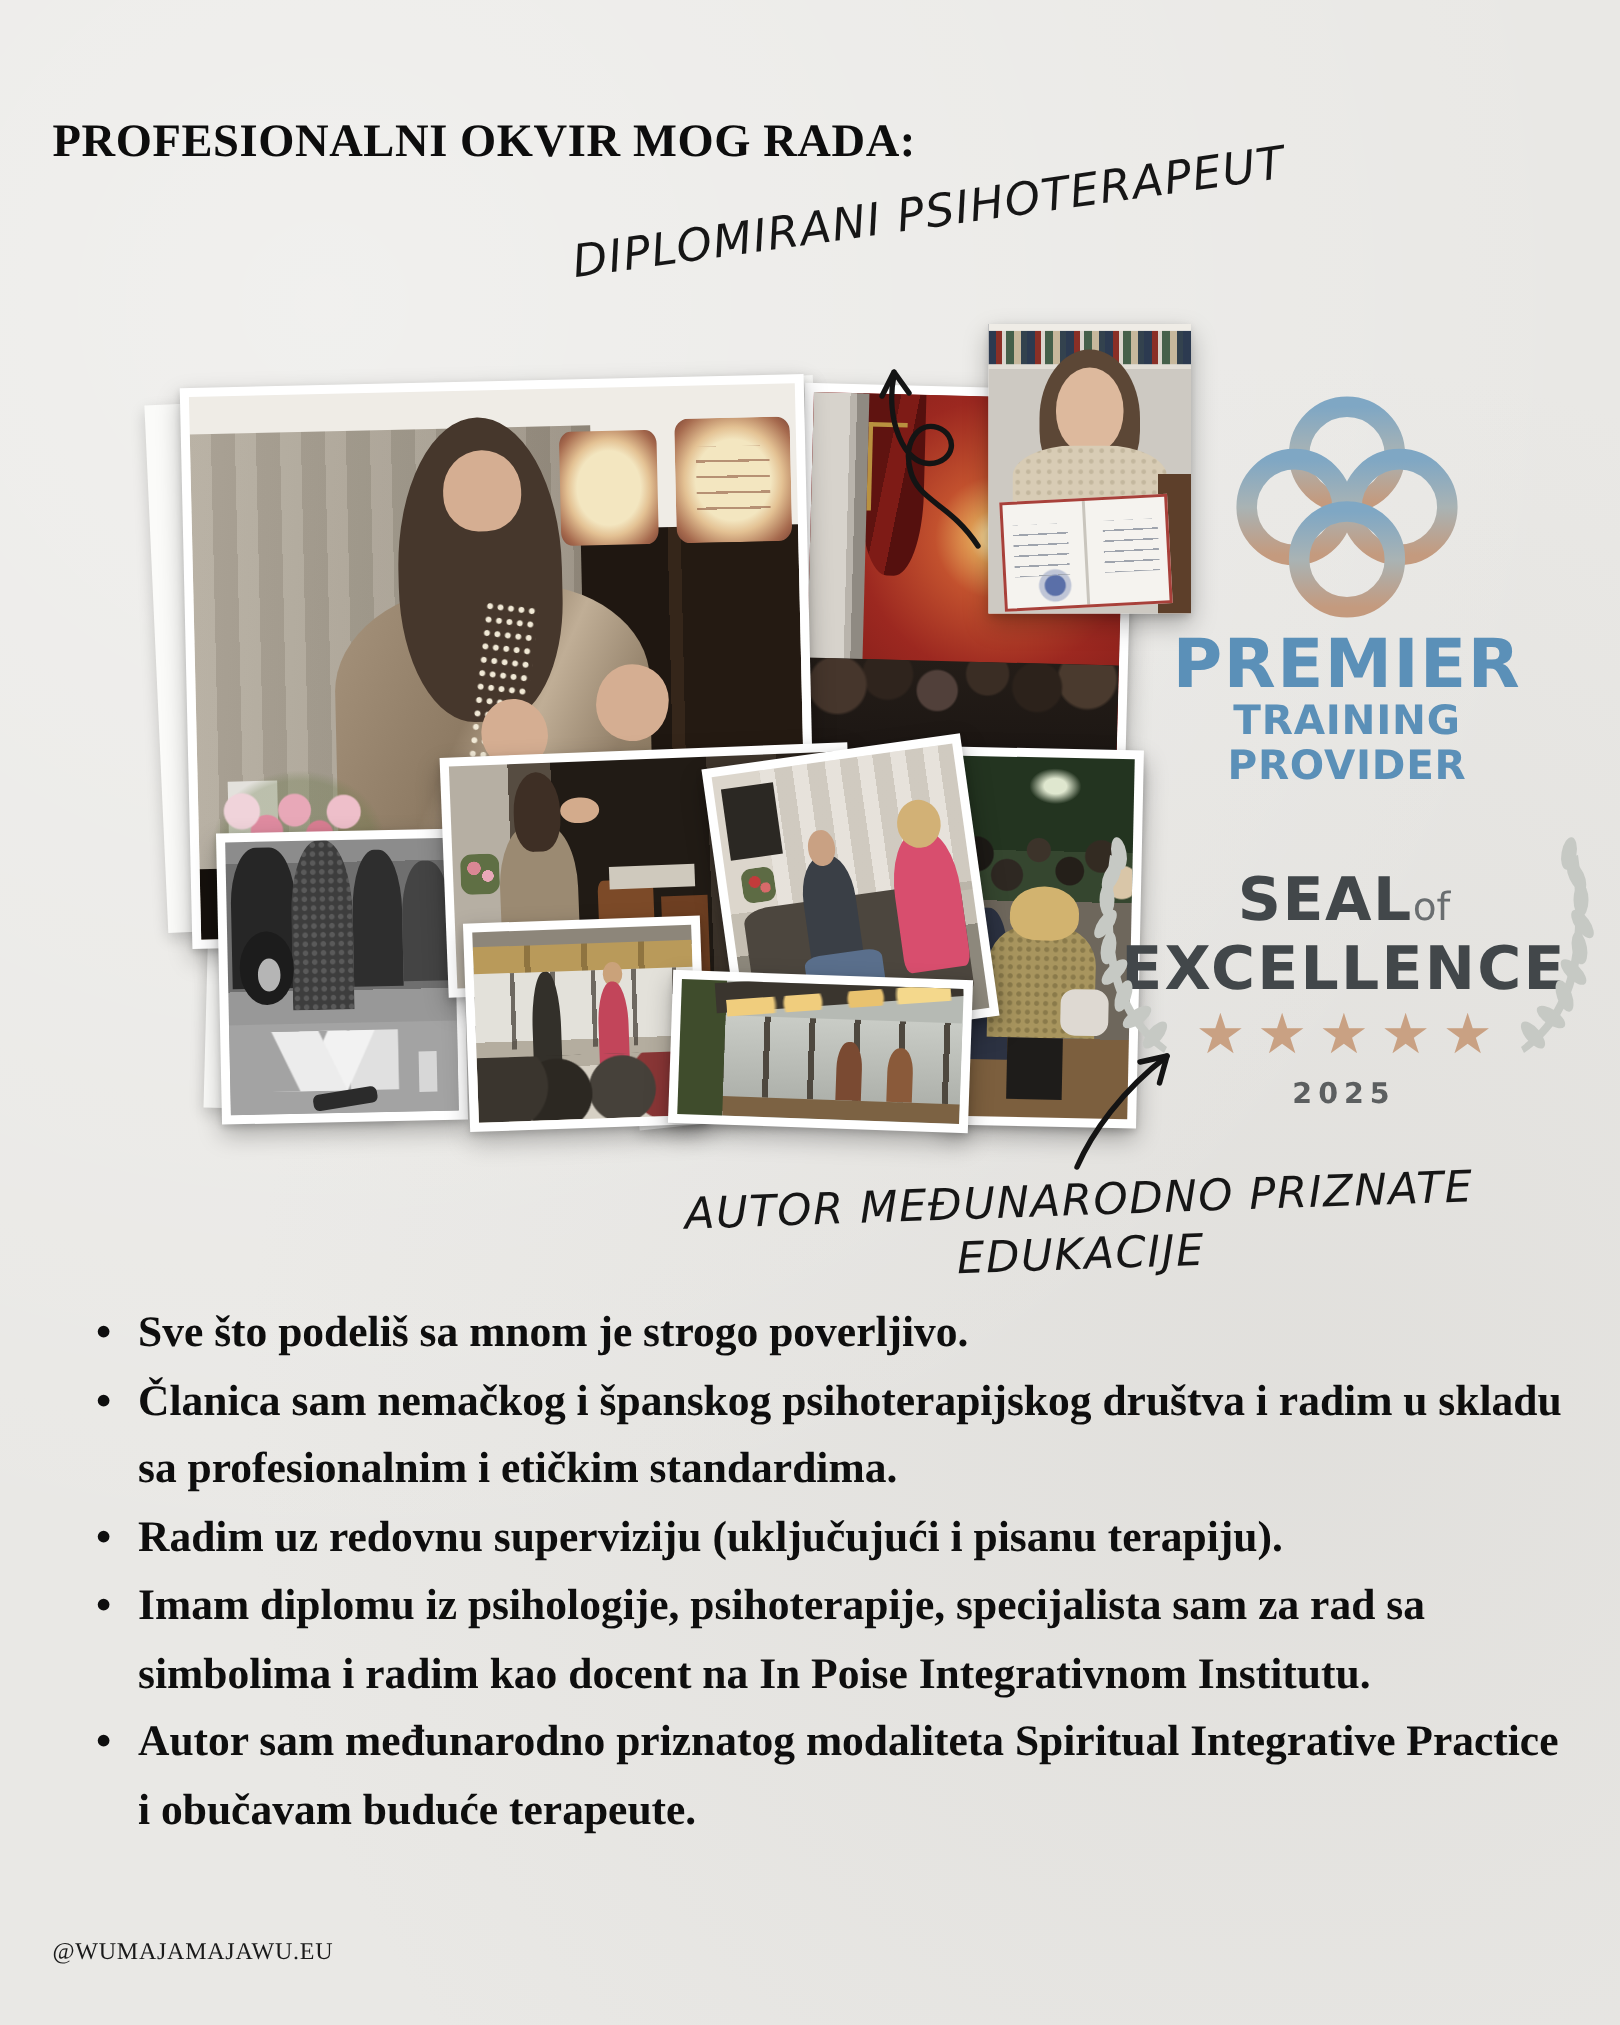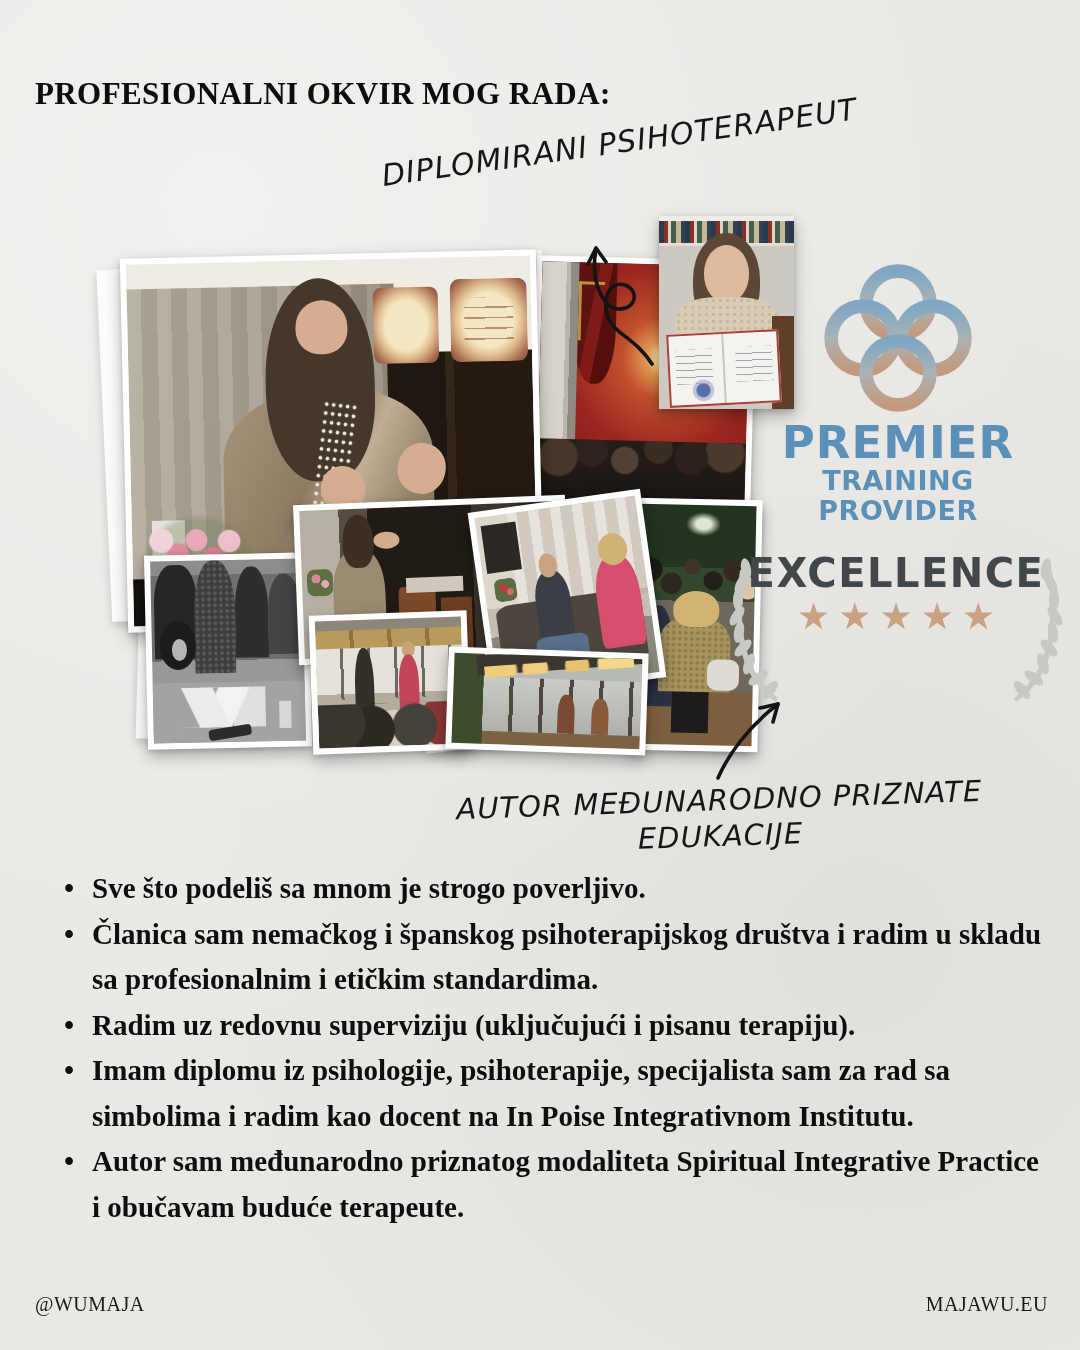--- a/index.html
+++ b/index.html
@@ -218,22 +218,22 @@
   .seal .s1 .of{font-size:26px;font-weight:normal;color:#6a6e70;letter-spacing:0;}
   .seal .s2{font-size:40px;font-weight:bold;letter-spacing:1.5px;line-height:42px;}
   .seal .stars{margin-top:4px;line-height:38px;}
   .seal .star{font-size:37px;color:#c9a183;padding:0 4px;}
   .seal .year{font-size:19px;font-weight:bold;letter-spacing:4px;color:#5c5f60;margin-top:2px;}
   
   ul.bullets{position:absolute;left:58px;top:866px;width:990px;margin:0;padding:0;list-style:none;z-index:9;}
   ul.bullets li{font-size:29px;line-height:45.5px;color:#0e0e0e;padding-left:34px;position:relative;max-width:950px;font-weight:bold;}
   ul.bullets li::before{content:"•";position:absolute;left:6px;top:0;font-size:29px;}
   
-  .footer{position:absolute;left:35px;right:32px;top:1293px;display:flex;justify-content:space-between;z-index:9;
-    font-size:20px;letter-spacing:.5px;color:#1a1a1a;}
+  .footer{position:absolute;left:35px;right:32px;top:1293px;display:flex;z-index:9;
+    font-size:16px;letter-spacing:.5px;color:#1a1a1a;}
 </style>
 </head>
 <body>
 
 <h1 class="title">PROFESIONALNI OKVIR MOG RADA:</h1>
 
 <div class="hand hand-top">DIPLOMIRANI PSIHOTERAPEUT</div>
 <div class="hand hand-bottom">
   <span>AUTOR MEĐUNARODNO PRIZNATE</span><br>
   <span>EDUKACIJE</span>
@@ -406,22 +406,26 @@
       <ellipse cx="40" cy="122" rx="5" ry="11" transform="rotate(55 40 122)"></ellipse>
       <ellipse cx="31" cy="108" rx="5" ry="11" transform="rotate(20 31 108)"></ellipse>
       <ellipse cx="25" cy="92" rx="5" ry="11" transform="rotate(45 25 92)"></ellipse>
       <ellipse cx="21" cy="76" rx="5" ry="11" transform="rotate(10 21 76)"></ellipse>
       <ellipse cx="19" cy="60" rx="5" ry="11" transform="rotate(35 19 60)"></ellipse>
       <ellipse cx="20" cy="44" rx="5" ry="11" transform="rotate(0 20 44)"></ellipse>
       <ellipse cx="23" cy="28" rx="5" ry="11" transform="rotate(25 23 28)"></ellipse>
       <ellipse cx="28" cy="13" rx="5" ry="11" transform="rotate(-10 28 13)"></ellipse>
     </g>
   </svg>
+  <div class="s1">
+    <span>SEAL</span><span class="of">of</span>
+  </div>
   <div class="s2">EXCELLENCE</div>
   <div class="stars"><span class="star">★</span><span class="star">★</span><span class="star">★</span><span class="star">★</span><span class="star">★</span></div>
+  <div class="year">2025</div>
 </div>
 
 <ul class="bullets">
     <li>Sve što podeliš sa mnom je strogo poverljivo.</li>
     <li>Članica sam nemačkog i španskog psihoterapijskog društva i radim u skladu sa profesionalnim i etičkim standardima.</li>
     <li>Radim uz redovnu superviziju (uključujući i pisanu terapiju).</li>
     <li>Imam diplomu iz psihologije, psihoterapije, specijalista sam za rad sa simbolima i radim kao docent na In Poise Integrativnom Institutu.</li>
     <li>Autor sam međunarodno priznatog modaliteta Spiritual Integrative Practice i obučavam buduće terapeute.</li>
   </ul>
 

